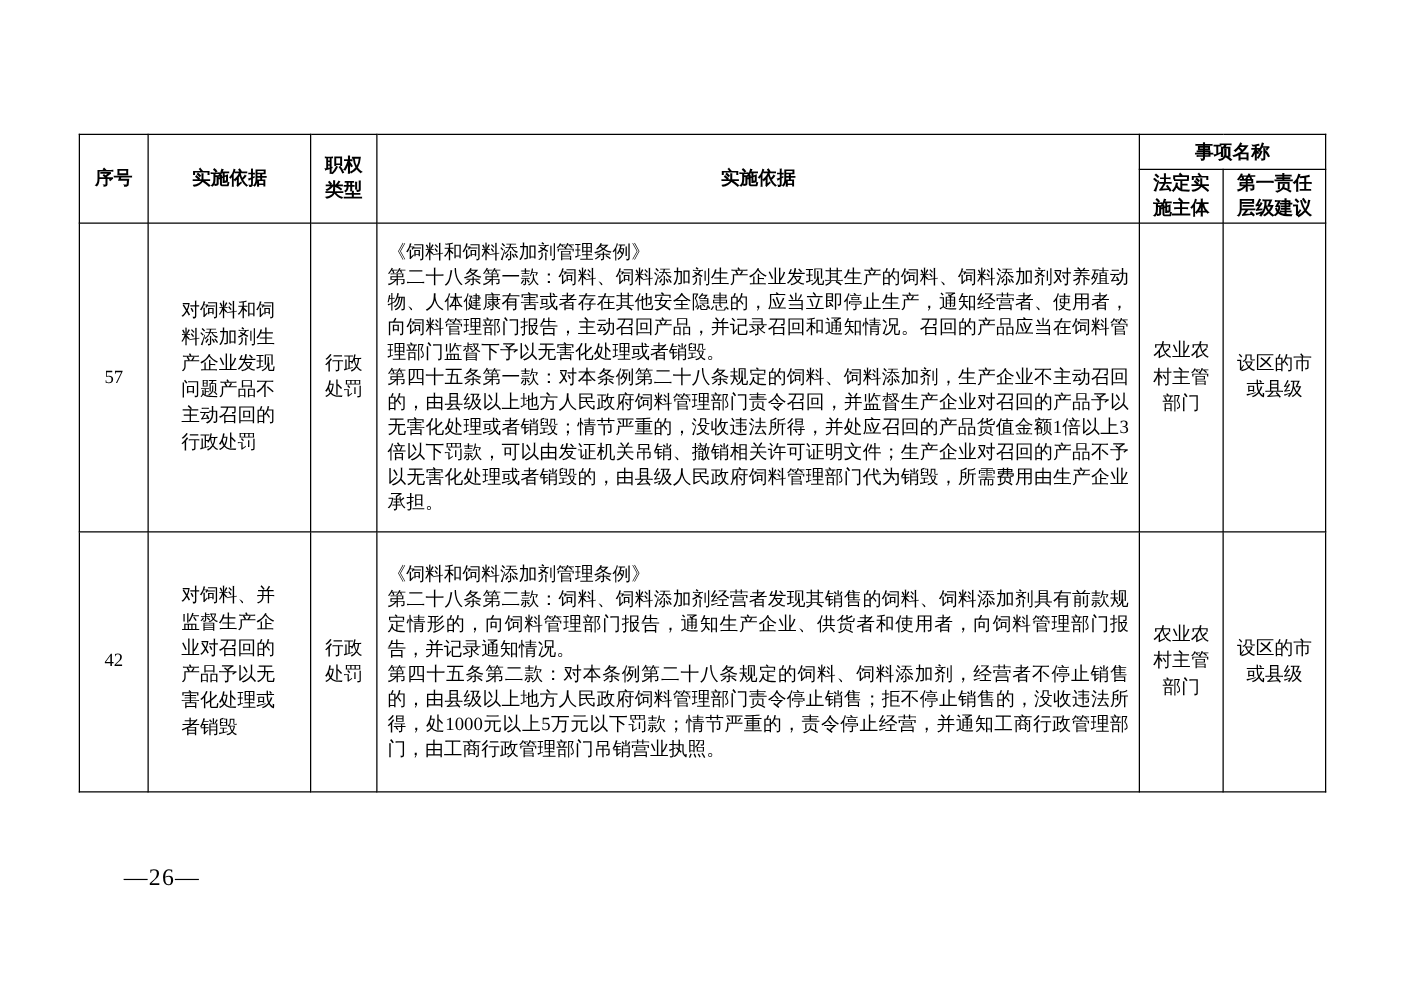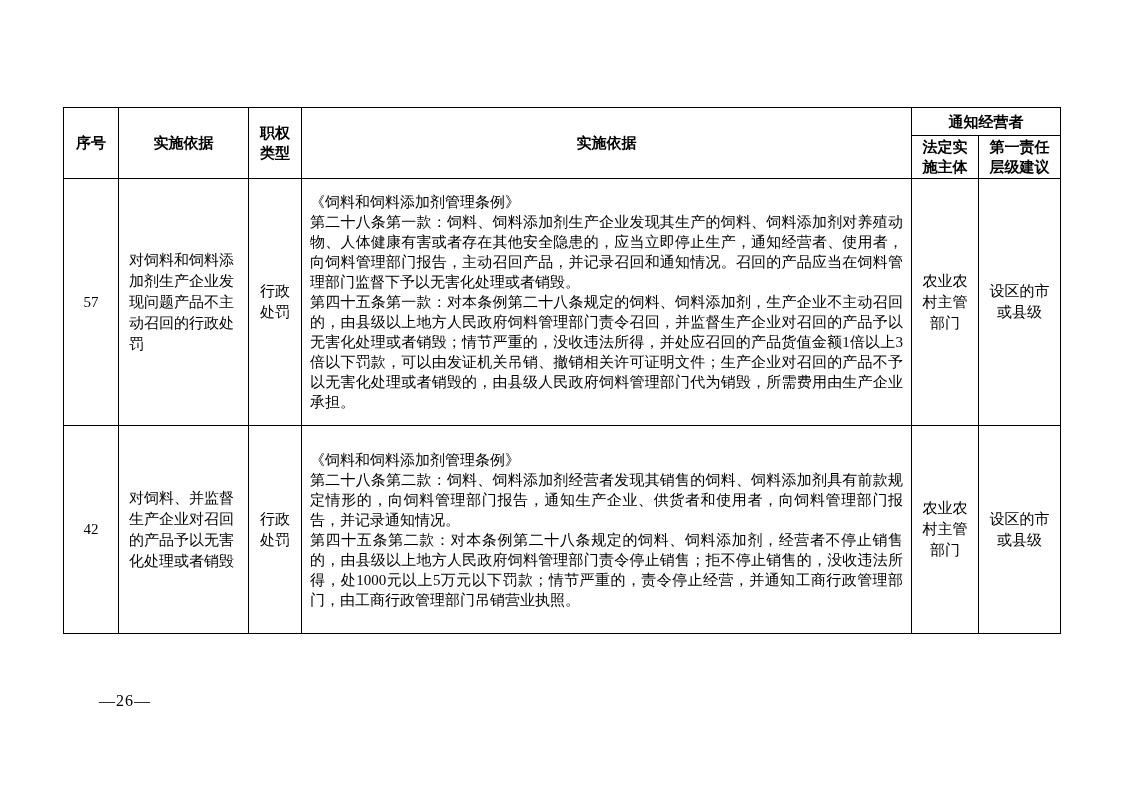--- a/index.html
+++ b/index.html
@@ -44,37 +44,37 @@
   .cell-center {
     font-size: 15px;
     line-height: 21px;
     text-align: center;
     padding: 2px 8px;
   }
   .cell-item {
     font-size: 15px;
     line-height: 21px;
     text-align: left;
-    padding: 2px 10px;
+    padding: 2px 26px;
   }
   .cell-basis {
     font-size: 15px;
     line-height: 20px;
     text-align: justify;
     padding: 4px 8px;
   }
   .cell-basis p {
     margin: 0;
     padding: 0;
   }
   .page-number {
     position: absolute;
     left: 99px;
     top: 692px;
-    font-size: 16px;
+    font-size: 19px;
     letter-spacing: 1px;
   }
 </style>
 </head>
 <body>
 
 <div class="page">
 
   <table class="doc-table">
     <colgroup>
@@ -84,21 +84,21 @@
       <col style="width:610px">
       <col style="width:67px">
       <col style="width:82px">
     </colgroup>
     <thead>
       <tr style="height:28px">
         <th rowspan="2" style="height:70px">序号</th>
         <th rowspan="2">实施依据</th>
         <th rowspan="2">职权类型</th>
         <th rowspan="2">实施依据</th>
-        <th colspan="2">通知经营者</th>
+        <th colspan="2">事项名称</th>
       </tr>
       <tr style="height:42px">
         <th>法定实施主体</th>
         <th>第一责任层级建议</th>
       </tr>
     </thead>
     <tbody>
       <tr style="height:247px">
         <td class="cell-center">57</td>
         <td class="cell-item">对饲料和饲料添加剂生产企业发现问题产品不主动召回的行政处罚</td>

